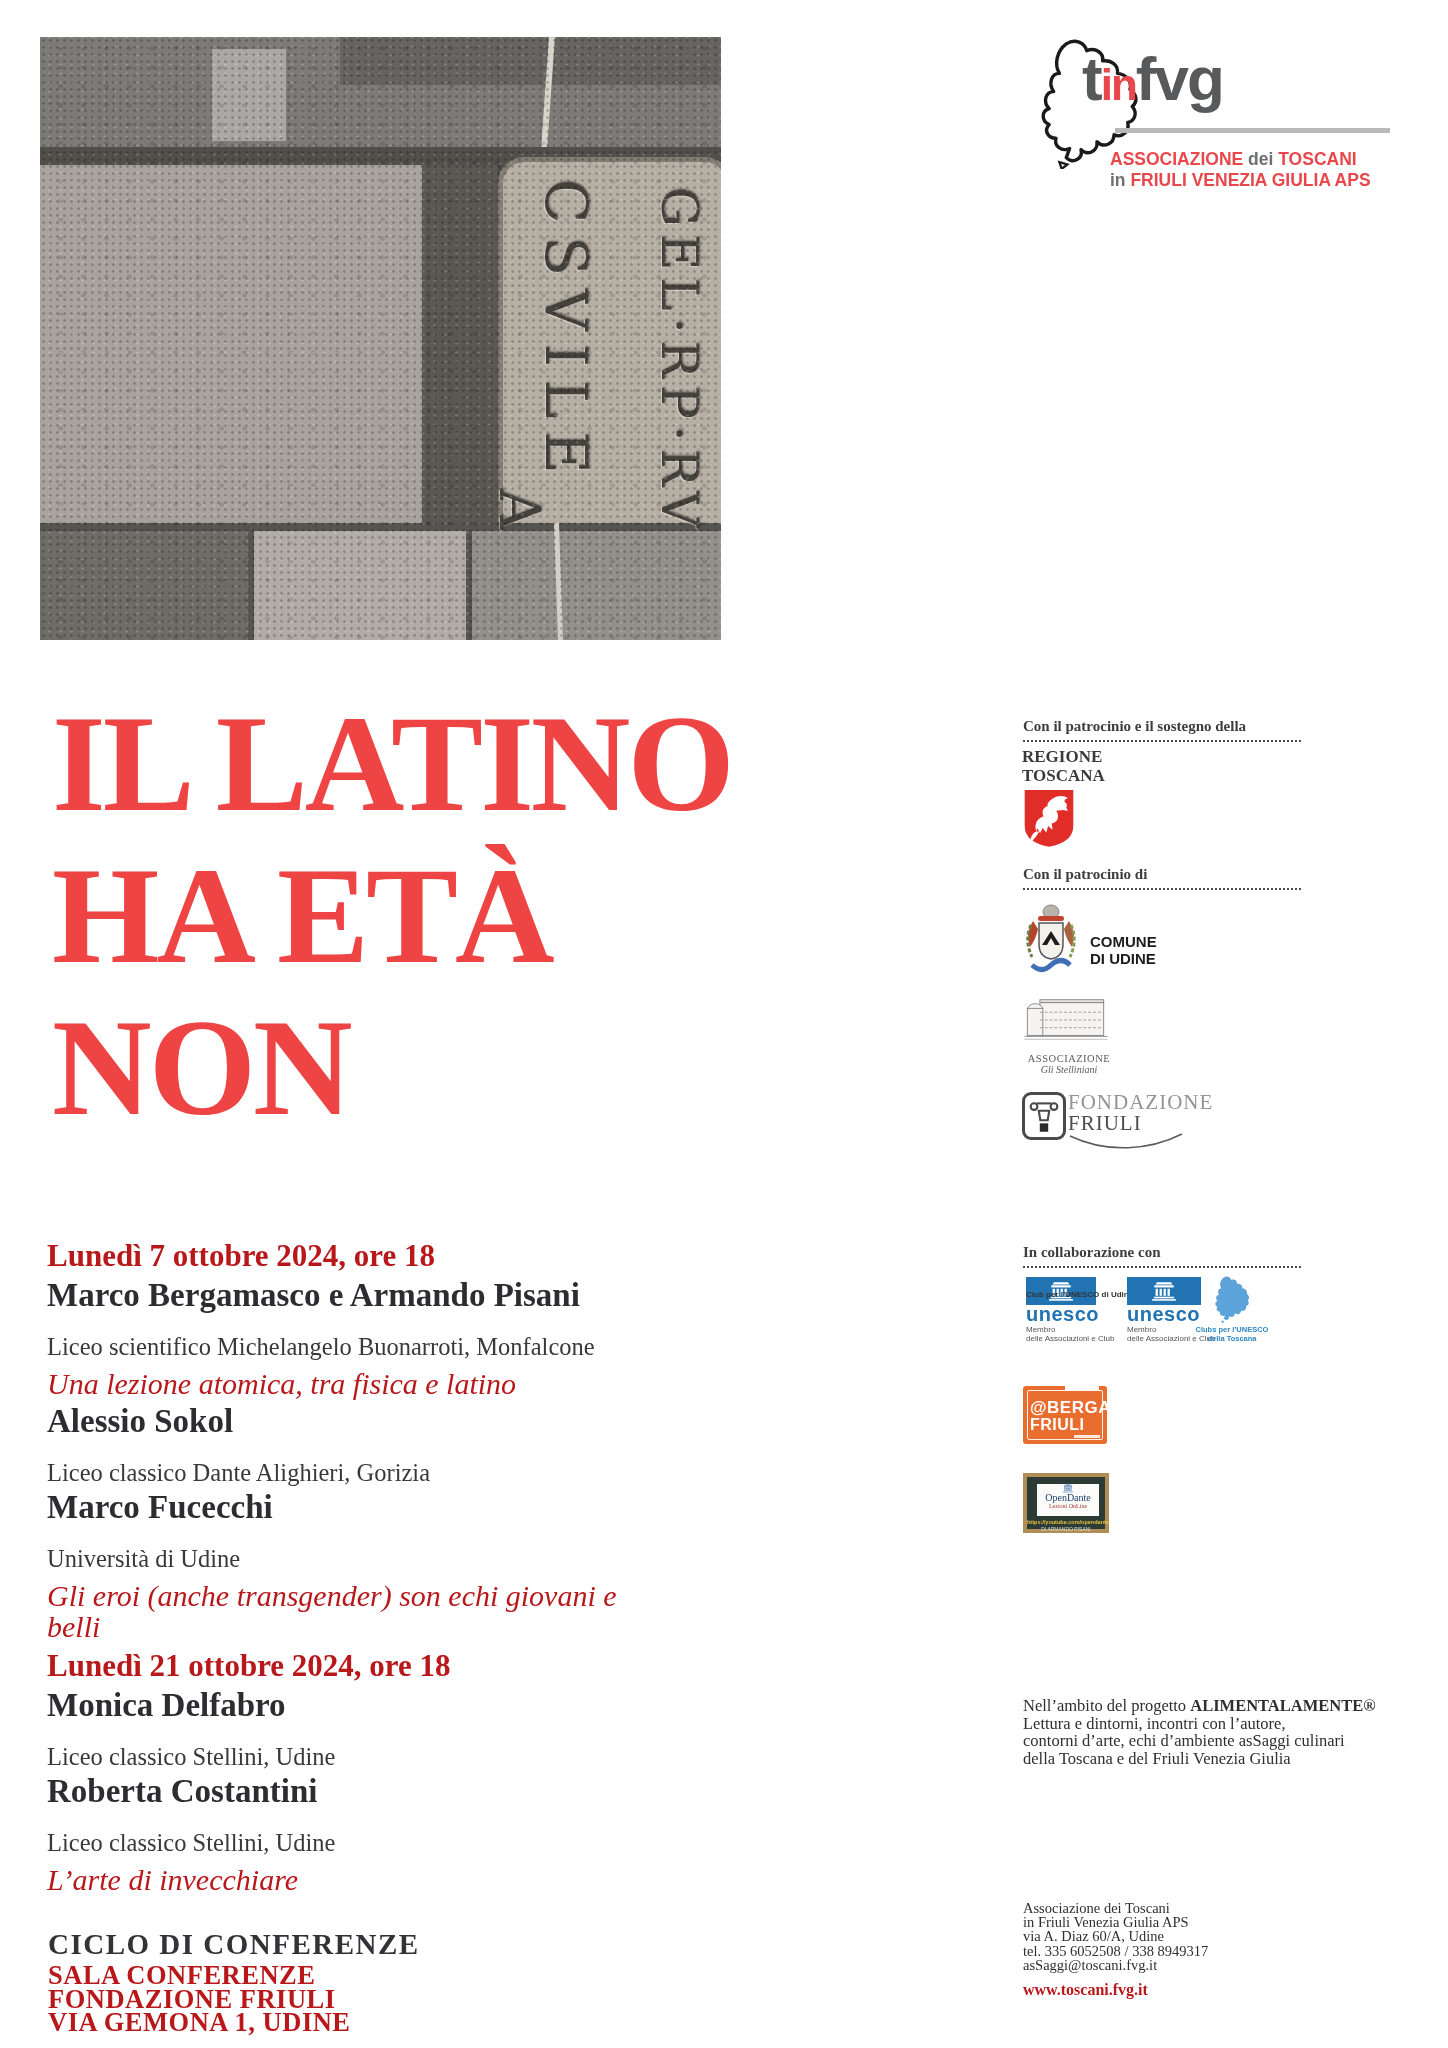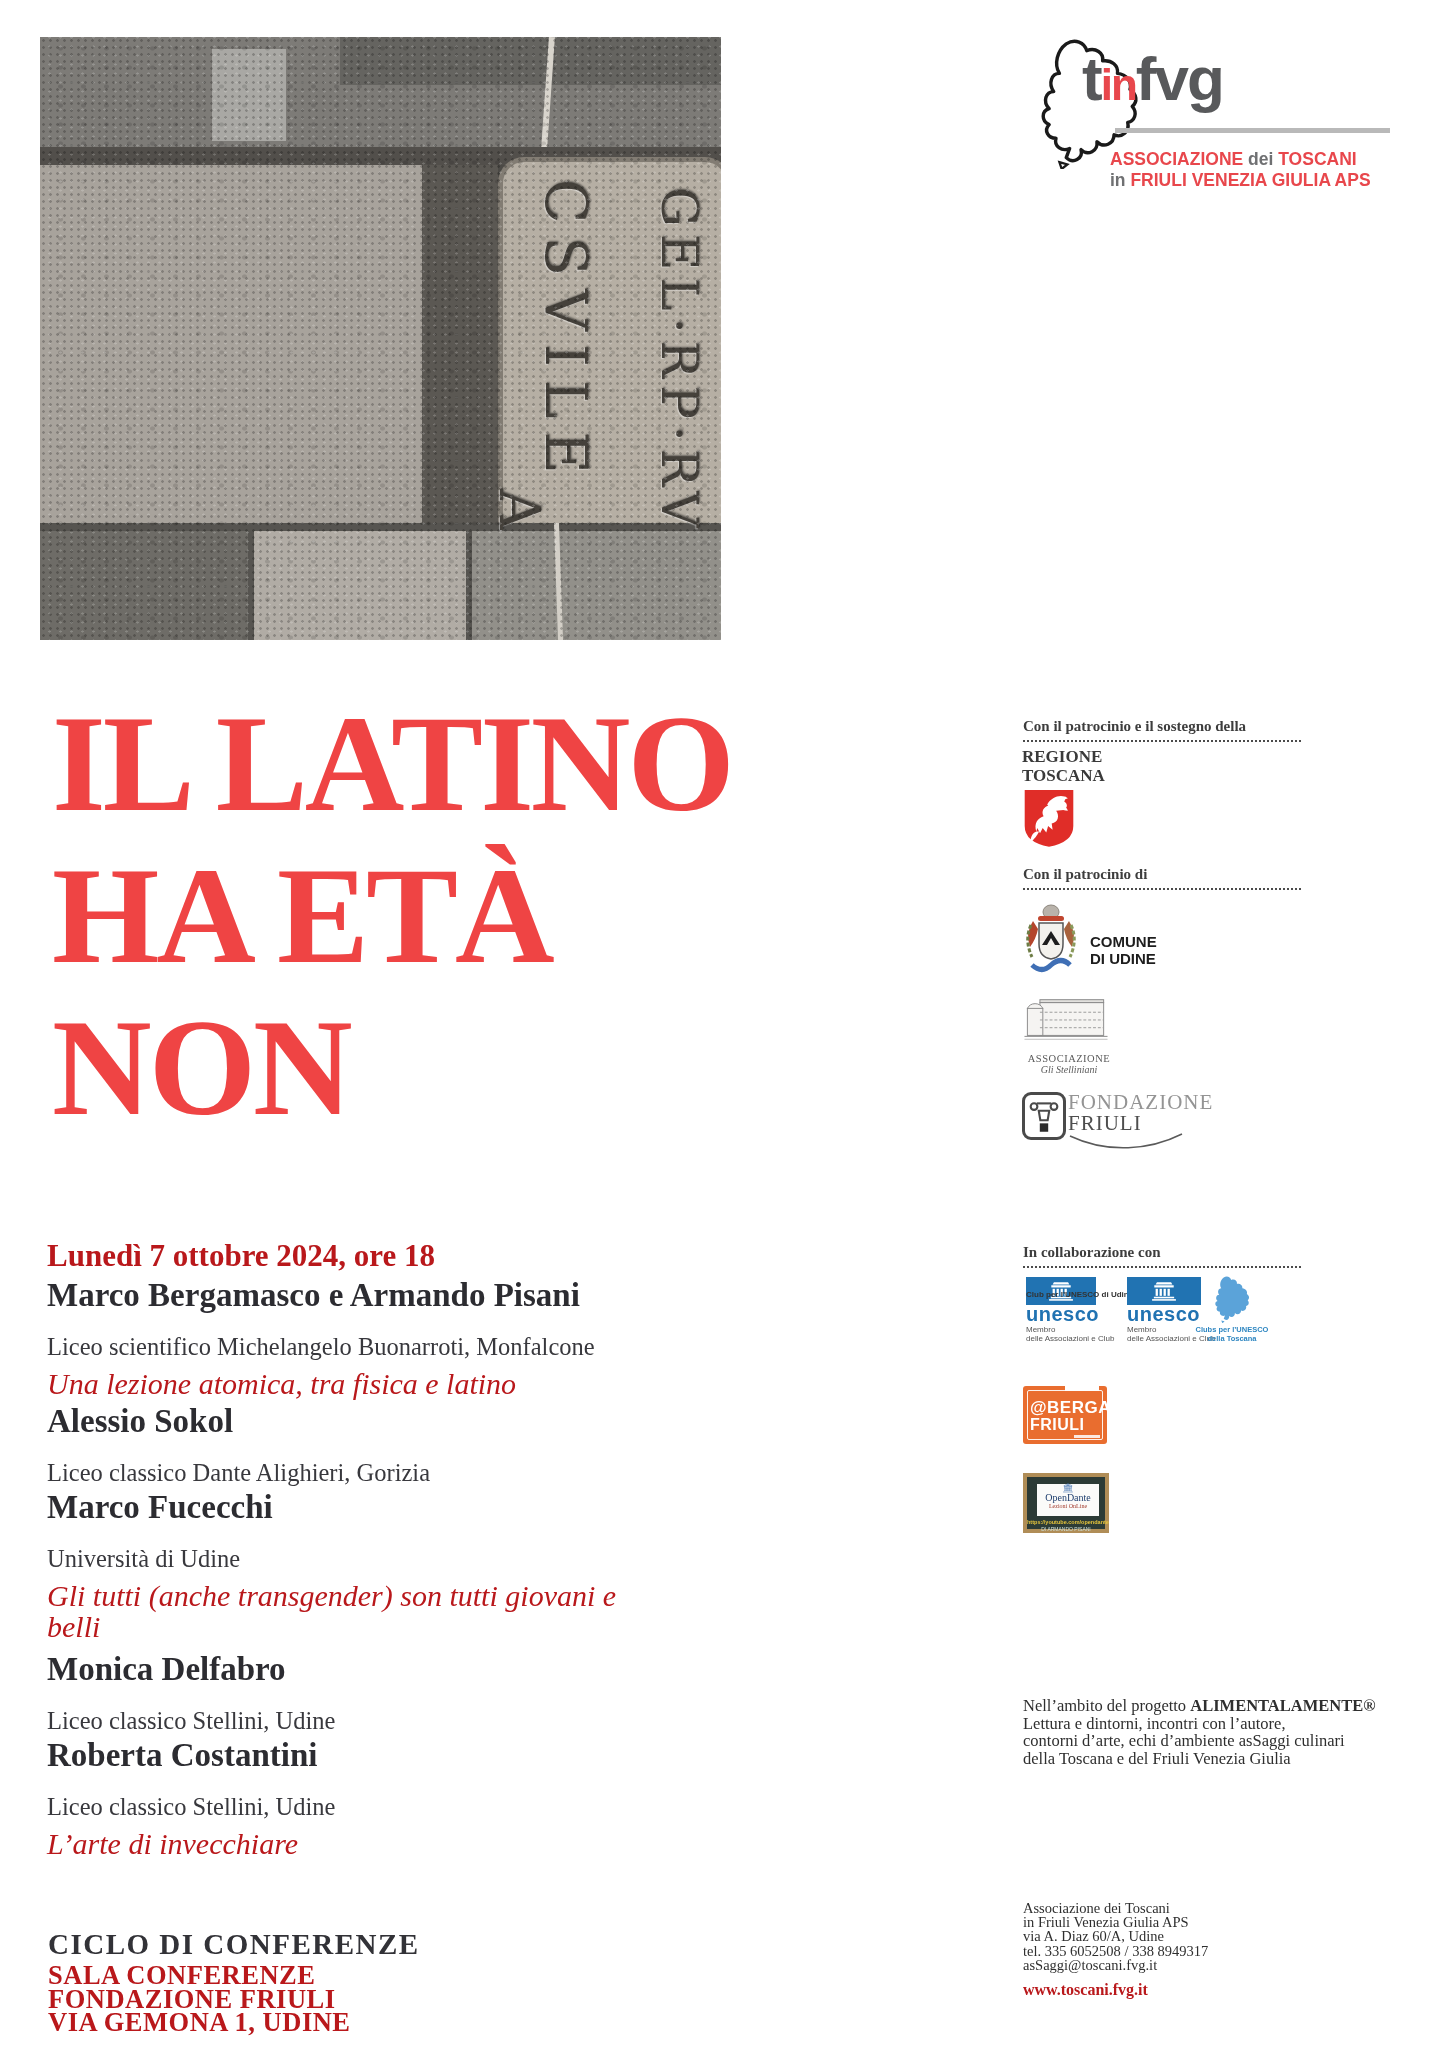--- a/index.html
+++ b/index.html
@@ -196,26 +196,27 @@
     <div class="ev-aff">Liceo scientifico Michelangelo Buonarroti, Monfalcone</div>
     <div class="ev-talk">Una lezione atomica, tra fisica e latino</div>
   </div>
 
   <div id="event-1" class="abs event">
     <div class="ev-name">Alessio Sokol</div>
     <div class="ev-aff">Liceo classico Dante Alighieri, Gorizia</div>
     <div class="ev-name">Marco Fucecchi</div>
     <div class="ev-aff">Università di Udine</div>
     <div class="ev-talk">
-      <div>Gli tutti (anche transgender) son tutti giovani e</div>
+      <div>Gli eroi (anche transgender) son echi giovani e</div>
       <div>belli</div>
     </div>
   </div>
 
   <div id="event-2" class="abs event">
+    <div class="ev-date">Lunedì 21 ottobre 2024, ore 18</div>
     <div class="ev-name">Monica Delfabro</div>
     <div class="ev-aff">Liceo classico Stellini, Udine</div>
     <div class="ev-name">Roberta Costantini</div>
     <div class="ev-aff">Liceo classico Stellini, Udine</div>
     <div class="ev-talk">L’arte di invecchiare</div>
   </div>
 
   <div id="label1" class="abs sec-label">Con il patrocinio e il sostegno della</div>
   <div id="dot1" class="abs dotline"></div>
 

